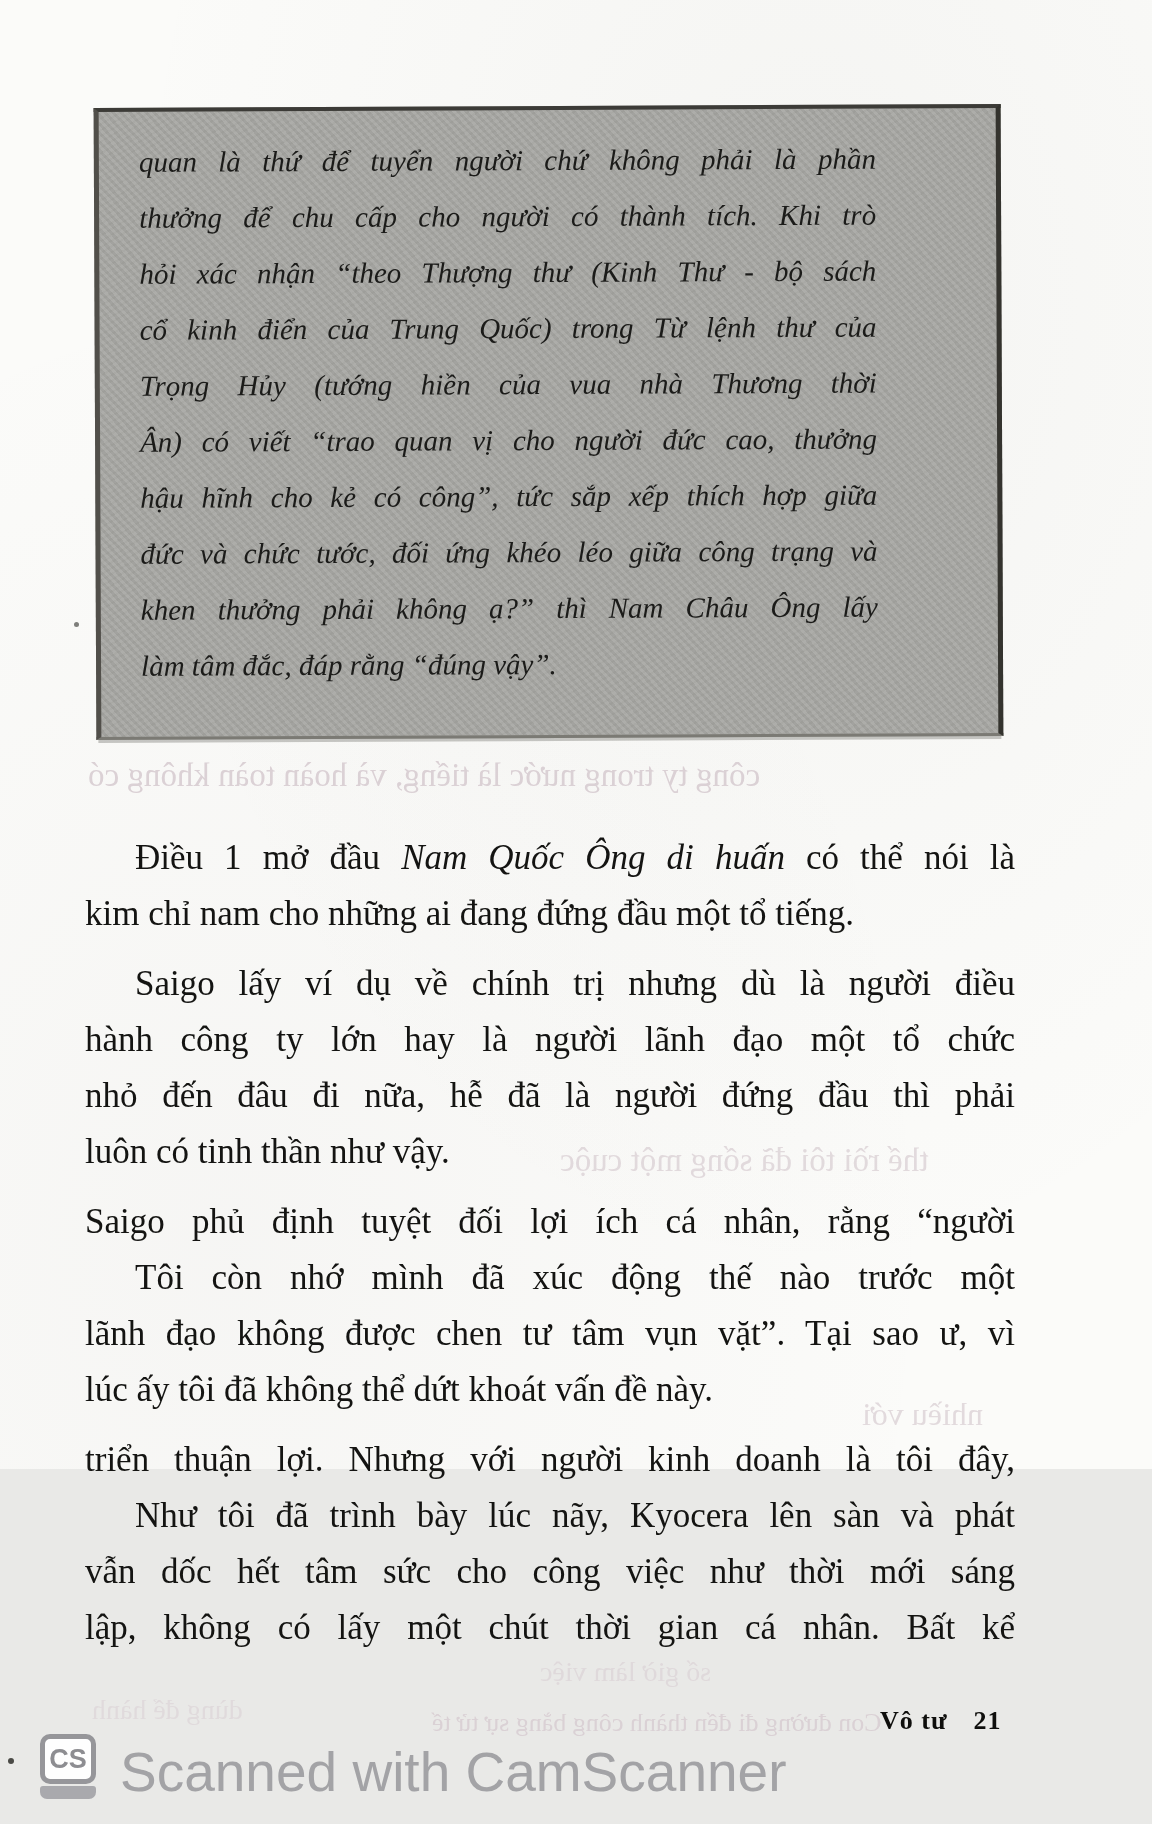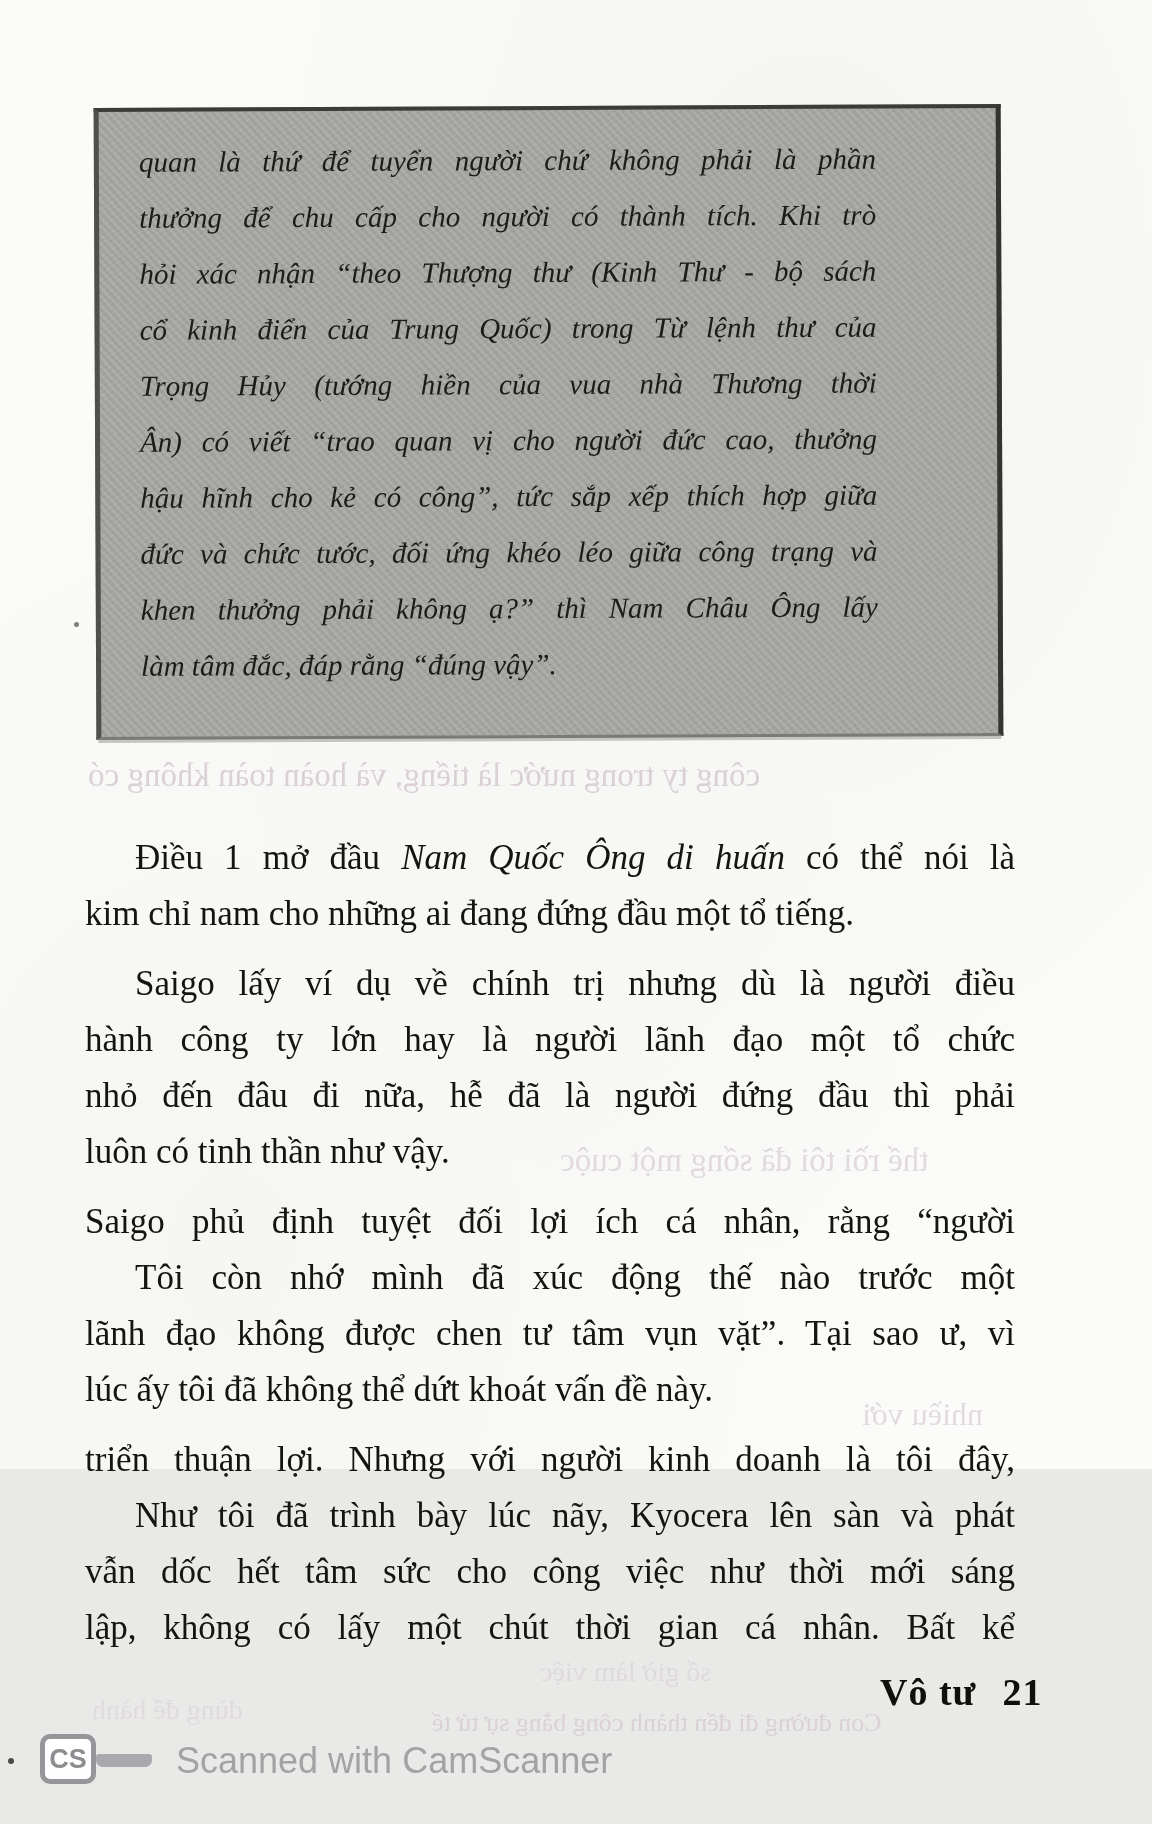--- a/index.html
+++ b/index.html
@@ -65,49 +65,49 @@
     font-size:33px;
     font-family:"Liberation Serif", serif;
     white-space:nowrap;
     transform:scaleX(-1);
     opacity:0.9;
     pointer-events:none;
   }
 
   
   .folio{
-    position:absolute;left:880px;top:1670px;
-    font-size:38px;font-weight:bold;color:#0f0f0d;
+    position:absolute;left:880px;top:1706px;
+    font-size:26px;font-weight:bold;color:#0f0f0d;
     letter-spacing:1px;
   }
   .folio .pagenum{margin-left:26px;}
 
   
   .wm{
     position:absolute;left:40px;top:1734px;
     display:flex;align-items:flex-start;
     font-family:"Liberation Sans", sans-serif;
   }
-  .cs-icon{display:flex;flex-direction:row;align-items:center;}
+  .cs-icon{display:flex;flex-direction:column;align-items:center;}
   .cs-box{
     width:46px;height:40px;
     border:5px solid #96969a;border-radius:10px;
     background:#fefefe;
     display:flex;align-items:center;justify-content:center;
     font-size:27px;font-weight:bold;color:#8d8d91;
     letter-spacing:0;
   }
   .cs-base{
     width:56px;height:13px;margin-top:2px;
     background:#a9a9ad;
     border-radius:3px 3px 7px 7px;
   }
   .wm-text{
     margin-left:24px;margin-top:6px;
-    font-size:36px;color:#a3a3a6;
+    font-size:55px;color:#a3a3a6;
   }
 
   
   .speck{position:absolute;background:#4a4a46;border-radius:50%;}
   .speck.s1{left:8px;top:1758px;width:6px;height:6px;}
   .speck.s2{left:74px;top:622px;width:5px;height:5px;opacity:.7;}
 </style>
 </head>
 <body>
 

